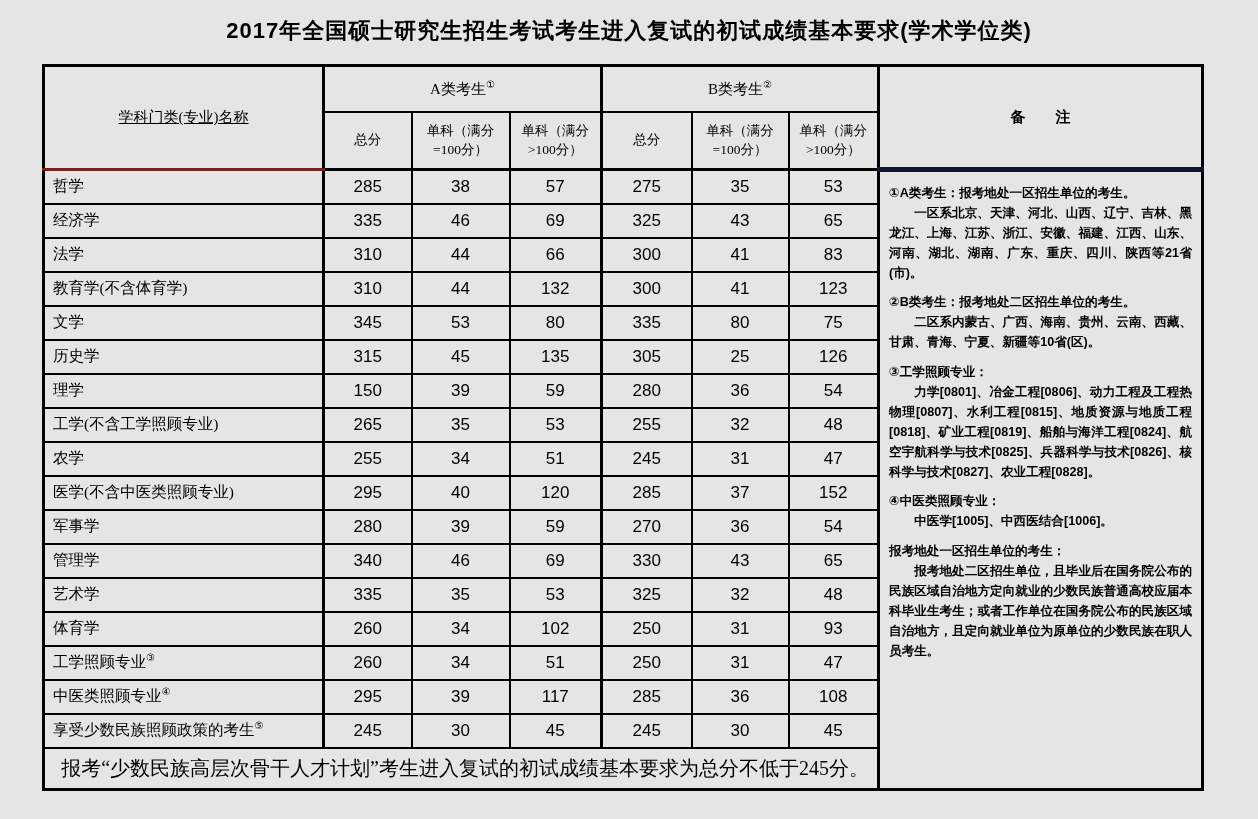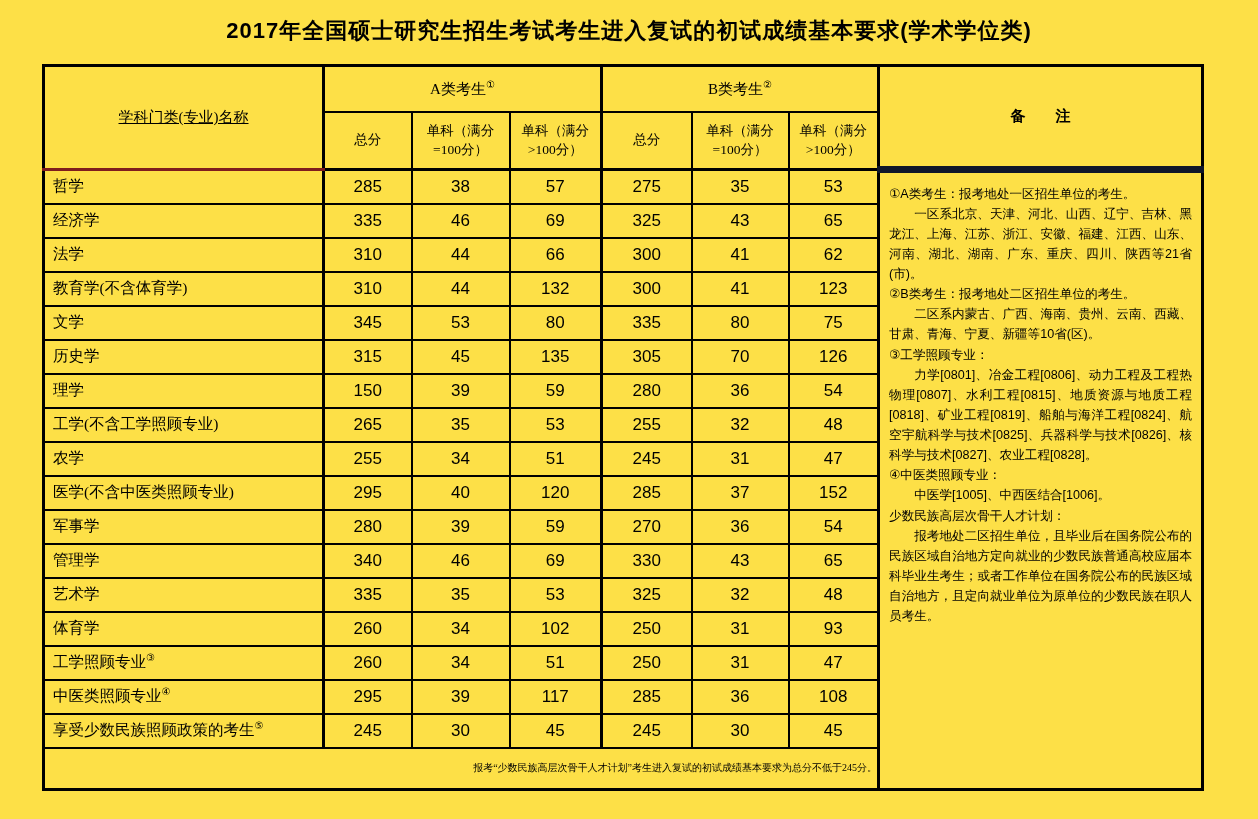--- a/index.html
+++ b/index.html
@@ -1,46 +1,46 @@
 <!DOCTYPE html>
 <html><head>
 <meta charset="utf-8">
 <style>
   html,body{margin:0;padding:0;background:#ffffff;}
-  .page{position:relative;width:1258px;height:819px;background:#fde047;overflow:hidden;
+  .page{position:relative;width:1258px;height:819px;background:#e5e5e5;overflow:hidden;
         font-family:"Liberation Serif","DejaVu Serif",serif;color:#000;}
   .title{position:absolute;left:0;top:16px;width:1258px;text-align:center;
          font-size:22px;font-weight:bold;letter-spacing:1px;
          font-family:"Liberation Sans","DejaVu Sans",sans-serif;}
   table.score{position:absolute;left:42px;top:64px;border-collapse:collapse;
               table-layout:fixed;width:1159px;border:3px solid #000;}
   td{border:2px solid #000;padding:0;vertical-align:middle;overflow:hidden;}
   .tl{border-left:3px solid #000;}
   
   .hrow1 td{height:44px;text-align:center;font-size:15px;}
   .sub-hdr{text-align:center;font-size:16px;border-bottom:3px solid #7f1d1d;text-decoration:underline;}
   .grp{font-size:15px;}
   .grp sup{font-size:10px;}
   .hrow2 td{height:55px;text-align:center;font-size:13.5px;white-space:pre-line;
             line-height:1.35;border-bottom:3px solid #000;}
-  .remarks-hdr{text-align:center;font-size:16px;font-weight:bold;border-bottom:7px solid #0f172a;
+  .remarks-hdr{text-align:center;font-size:16px;font-weight:bold;border-bottom:5px solid #0f172a;
                font-family:"Liberation Sans","DejaVu Sans",sans-serif;}
   
   tbody tr.data{height:34px;}
   td.subj{text-align:left;padding-left:8px;font-size:15.5px;}
   td.subj sup{font-size:10px;}
   td.num{text-align:center;font-size:17px;font-family:"Liberation Sans","DejaVu Sans",sans-serif;}
   td.remarks{vertical-align:top;text-align:justify;padding:12px 9px 8px 9px;
              font-family:"Liberation Sans","DejaVu Sans",sans-serif;
-             font-size:12.6px;font-weight:normal;line-height:1.58;}
+             font-size:12.6px;font-weight:bold;line-height:1.58;}
   td.remarks p{margin:0;}
   td.remarks p.ind{text-indent:2em;}
-  td.remarks p.gap{margin-top:1px;}
+  td.remarks p.gap{margin-top:10px;}
   tr.frow{height:42px;}
-  td.fnote{text-align:right;padding-left:8px;font-size:10px;border-top:2px solid #000;}
+  td.fnote{text-align:center;padding-left:8px;font-size:20px;border-top:2px solid #000;}
 </style>
 </head>
 <body>
 
 <div class="page">
   <div class="title">2017年全国硕士研究生招生考试考生进入复试的初试成绩基本要求(学术学位类)</div>
 
   <table class="score">
     <colgroup>
       <col style="width:280px">
@@ -83,41 +83,41 @@
           <td class="num">53</td>
           <td class="remarks tl" rowspan="18">
             <p>①A类考生：报考地处一区招生单位的考生。</p>
             <p class="ind">一区系北京、天津、河北、山西、辽宁、吉林、黑龙江、上海、江苏、浙江、安徽、福建、江西、山东、河南、湖北、湖南、广东、重庆、四川、陕西等21省(市)。</p>
             <p class="gap">②B类考生：报考地处二区招生单位的考生。</p>
             <p class="ind">二区系内蒙古、广西、海南、贵州、云南、西藏、甘肃、青海、宁夏、新疆等10省(区)。</p>
             <p class="gap">③工学照顾专业：</p>
             <p class="ind">力学[0801]、冶金工程[0806]、动力工程及工程热物理[0807]、水利工程[0815]、地质资源与地质工程[0818]、矿业工程[0819]、船舶与海洋工程[0824]、航空宇航科学与技术[0825]、兵器科学与技术[0826]、核科学与技术[0827]、农业工程[0828]。</p>
             <p class="gap">④中医类照顾专业：</p>
             <p class="ind">中医学[1005]、中西医结合[1006]。</p>
-            <p class="gap">少数民族高层次骨干人才计划：</p>
+            <p class="gap">报考地处一区招生单位的考生：</p>
             <p class="ind">报考地处二区招生单位，且毕业后在国务院公布的民族区域自治地方定向就业的少数民族普通高校应届本科毕业生考生；或者工作单位在国务院公布的民族区域自治地方，且定向就业单位为原单位的少数民族在职人员考生。</p>
           </td>
         </tr>
         <tr class="data">
           <td class="subj"><span>经济学</span></td>
           <td class="num tl">335</td>
           <td class="num">46</td>
           <td class="num">69</td>
           <td class="num tl">325</td>
           <td class="num">43</td>
           <td class="num">65</td>
         </tr>
         <tr class="data">
           <td class="subj"><span>法学</span></td>
           <td class="num tl">310</td>
           <td class="num">44</td>
           <td class="num">66</td>
           <td class="num tl">300</td>
           <td class="num">41</td>
-          <td class="num">62</td>
+          <td class="num">83</td>
         </tr>
         <tr class="data">
           <td class="subj"><span>教育学(不含体育学)</span></td>
           <td class="num tl">310</td>
           <td class="num">44</td>
           <td class="num">132</td>
           <td class="num tl">300</td>
           <td class="num">41</td>
           <td class="num">123</td>
         </tr>
@@ -129,21 +129,21 @@
           <td class="num tl">335</td>
           <td class="num">80</td>
           <td class="num">75</td>
         </tr>
         <tr class="data">
           <td class="subj"><span>历史学</span></td>
           <td class="num tl">315</td>
           <td class="num">45</td>
           <td class="num">135</td>
           <td class="num tl">305</td>
-          <td class="num">70</td>
+          <td class="num">25</td>
           <td class="num">126</td>
         </tr>
         <tr class="data">
           <td class="subj"><span>理学</span></td>
           <td class="num tl">150</td>
           <td class="num">39</td>
           <td class="num">59</td>
           <td class="num tl">280</td>
           <td class="num">36</td>
           <td class="num">54</td>

